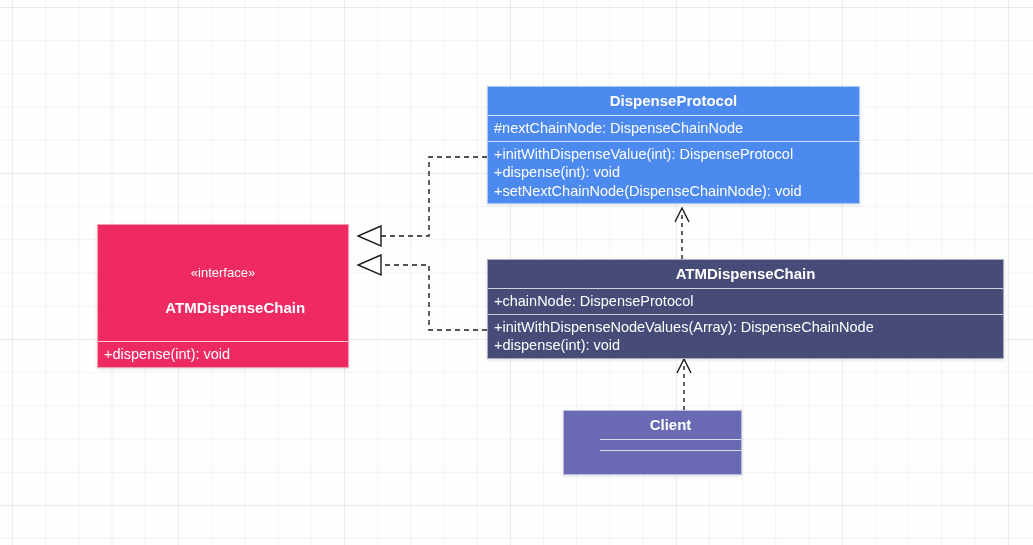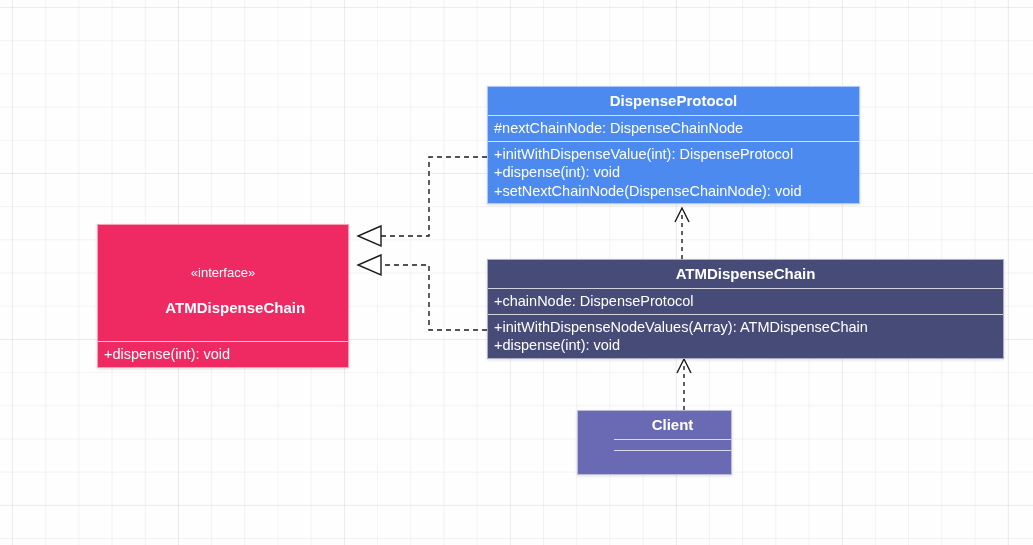--- a/index.html
+++ b/index.html
@@ -93,21 +93,21 @@
   #node-dispenseprotocol .uml-compartment { background-color: #ef2a62; }
 
   #node-atmdispensechain {
     left: 487px;  top: 259px;  width: 517px;
     background-color: #474b78;
   }
   #node-atmdispensechain .uml-title { background-color: #474b78; }
   #node-atmdispensechain .uml-compartment { background-color: #474b78; }
 
   #node-client {
-    left: 577px;  top: 410px;  width: 155px;
+    left: 563px;  top: 410px;  width: 179px;
     background-color: #6a6ab4;
     padding-left: 36px;
   }
   #node-client .uml-title { background-color: #6a6ab4; }
   #node-client .uml-compartment { background-color: #6a6ab4; }
   #node-client .c-thin  { height: 11px; }
   #node-client .c-tall  { height: 24px; }
 </style>
 </head>
 <body>
@@ -162,21 +162,21 @@
       <span class="member">+dispense(int): void</span>
     </div>
   </div>
 
   <div class="uml-box" id="node-atmdispensechain">
     <div class="uml-title">ATMDispenseChain</div>
     <div class="uml-compartment">
       <span class="member">+chainNode: DispenseProtocol</span>
     </div>
     <div class="uml-compartment">
-      <span class="member">+initWithDispenseNodeValues(Array): ATMDispenseChain</span>
+      <span class="member">+initWithDispenseNodeValues(Array): DispenseChainNode</span>
       <span class="member">+dispense(int): void</span>
     </div>
   </div>
 
   <div class="uml-box" id="node-client">
     <div class="uml-title">Client</div>
     <div class="uml-compartment empty c-thin"></div>
     <div class="uml-compartment empty c-tall"></div>
   </div>
 

